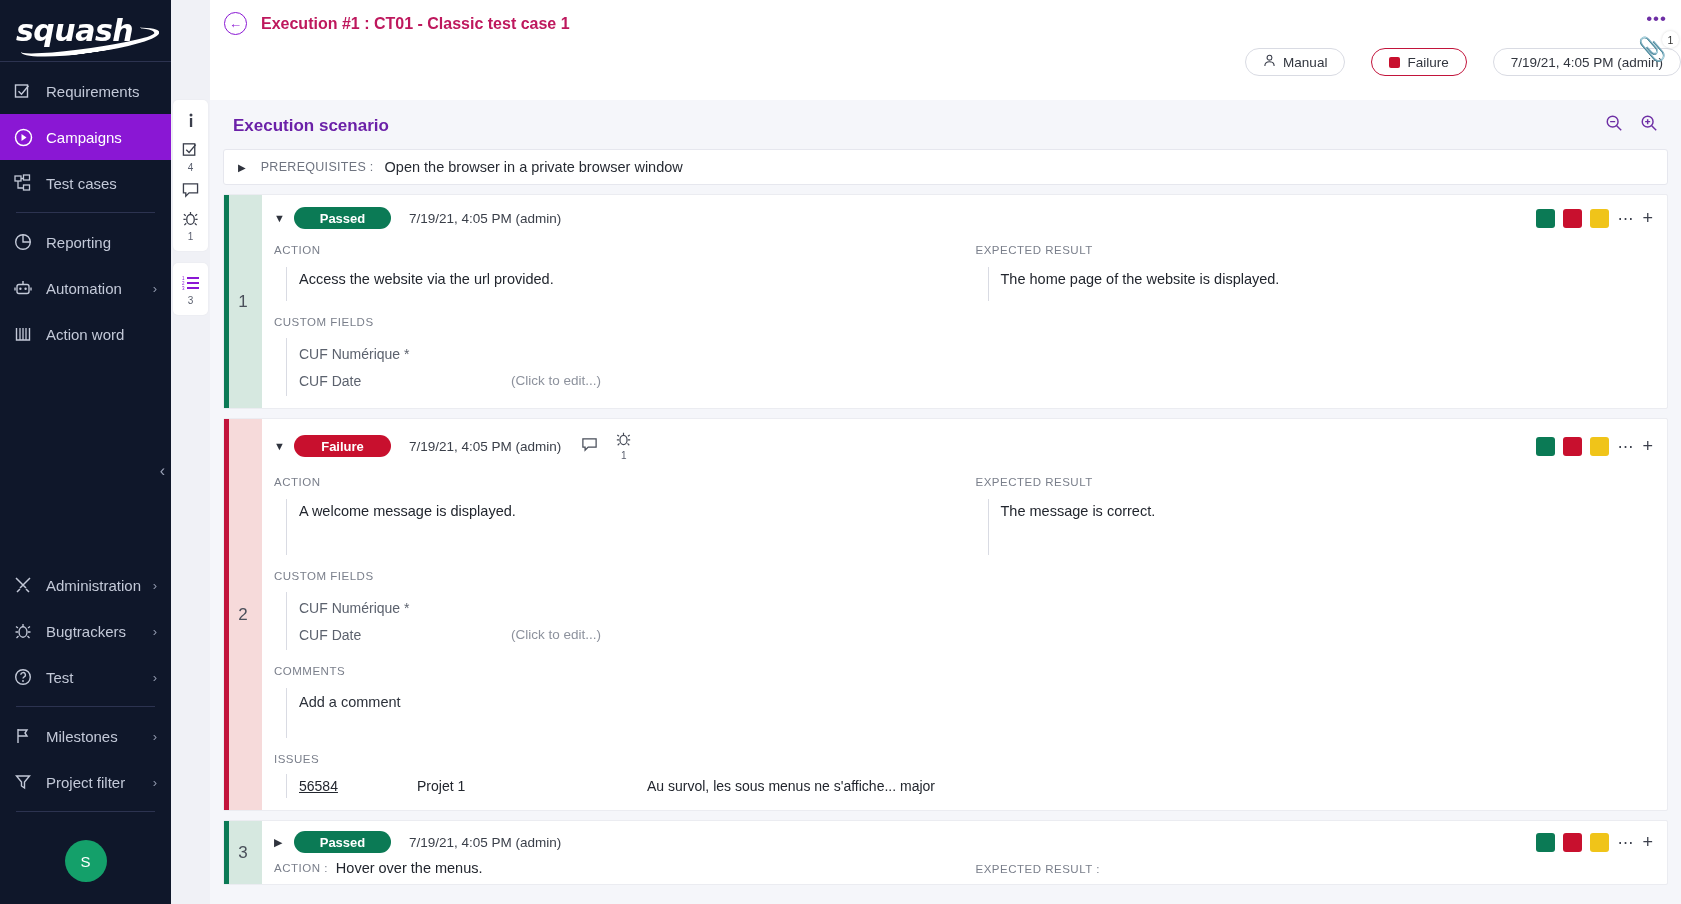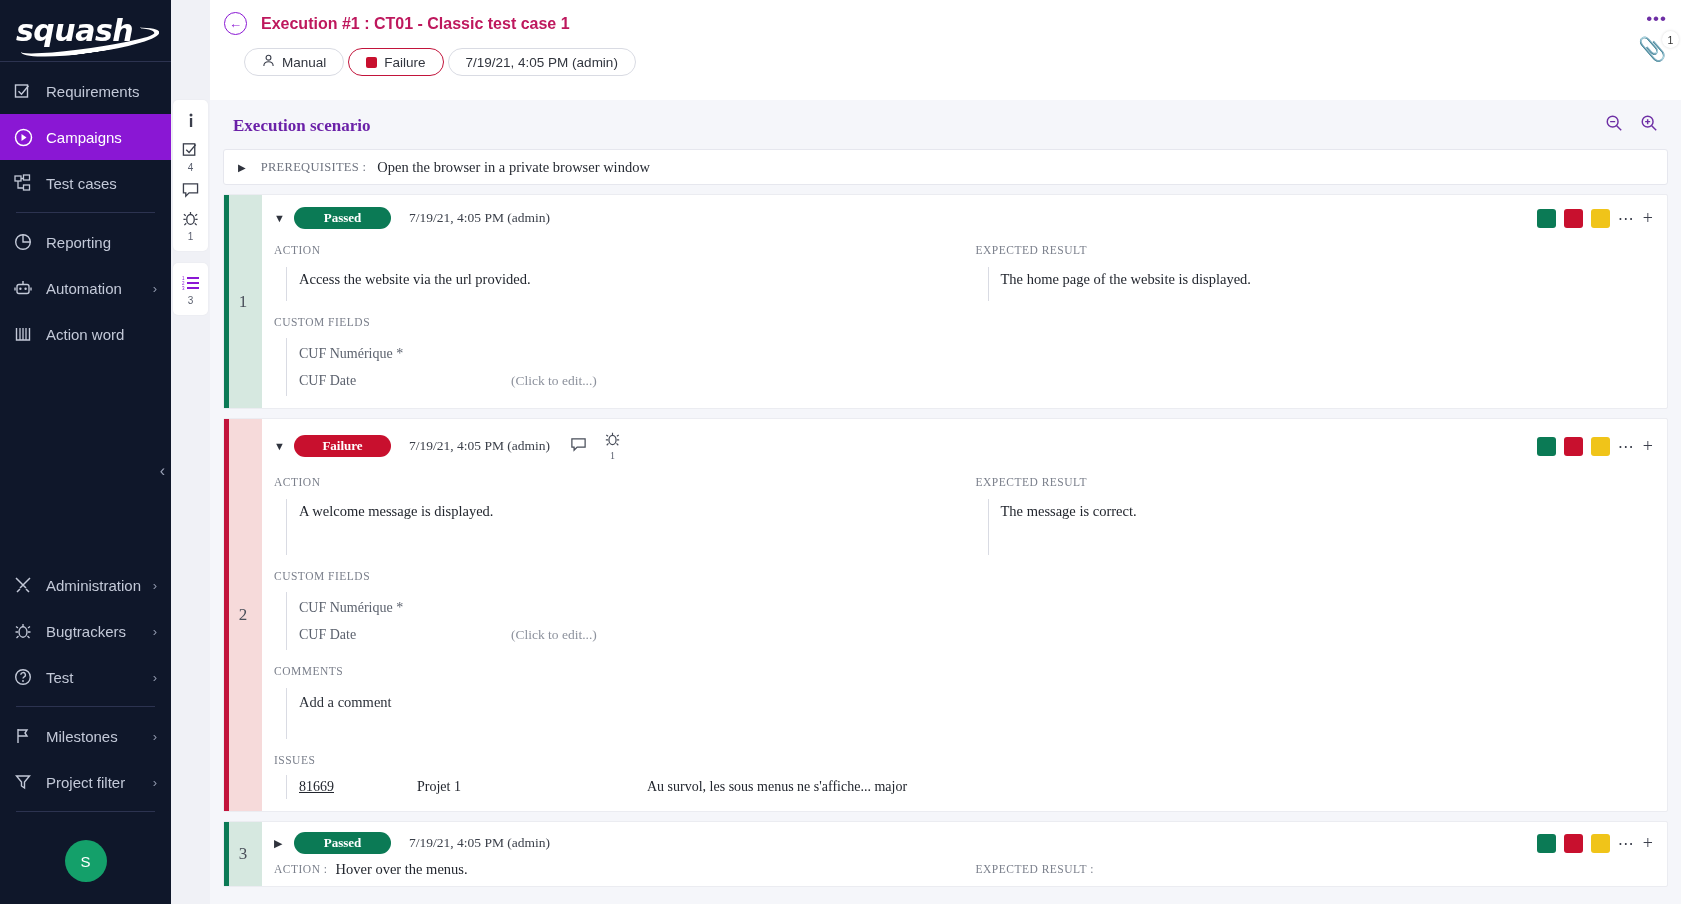--- a/index.html
+++ b/index.html
@@ -91,21 +91,21 @@
   .main { flex: 1; display: flex; flex-direction: column; background: #ffffff; min-width: 0; }
   .topbar { height: 100px; background: #fff; position: relative; flex: 0 0 100px; }
   .title-row { display: flex; align-items: center; padding: 12px 0 0 14px; }
   .back-circle {
     width: 23px; height: 23px; border-radius: 50%;
     border: 1.6px solid #8a17d4; color: #8a17d4;
     display: flex; align-items: center; justify-content: center;
     font-size: 13px; cursor: pointer; margin-right: 14px;
   }
   .page-title { font-size: 16px; color: #be185d; font-weight: bold; }
-  .chips { display: flex; align-items: center; gap: 4px; padding: 13px 0 0 34px; }
+  .chips { display: flex; align-items: center; gap: 26px; padding: 13px 0 0 72px; justify-content: flex-end; }
   .chip {
     height: 28px; border-radius: 14px; background: #fff;
     border: 1px solid #d9dbe3;
     display: flex; align-items: center; gap: 7px;
     padding: 0 17px; font-size: 13.5px; color: #32363f;
     cursor: pointer; white-space: nowrap;
   }
   .chip.fail { border-color: #c2143b; }
   .sq { width: 11px; height: 11px; border-radius: 2px; }
   .topbar-actions { position: absolute; right: 14px; top: 12px; text-align: right; }
@@ -113,21 +113,21 @@
   .clip-wrap { position: relative; display: inline-block; margin-top: 10px; }
   .clip { color: #8a17d4; font-size: 23px; cursor: pointer; }
   .clip-badge {
     position: absolute; right: -12px; top: -5px;
     background: #fff; border-radius: 50%;
     width: 17px; height: 17px; font-size: 10.5px; color: #333;
     display: flex; align-items: center; justify-content: center;
     box-shadow: 0 0 3px rgba(0,0,0,.15);
   }
 
-  .content { flex: 1; background: #f5f6fa; padding: 0 13px 0 13px; overflow: hidden; position: relative; font-family: Liberation Serif, serif; }
+  .content { flex: 1; background: #f5f6fa; padding: 0 13px 0 13px; overflow: hidden; position: relative; }
   .section-head { display: flex; align-items: center; justify-content: space-between; padding: 14px 2px 12px 10px; }
   .section-title { font-size: 17px; color: #6b21a8; font-weight: bold; }
   .zoom-btns { display: flex; gap: 17px; color: #6e2fa5; font-size: 17px; padding-right: 8px; }
   .zoom-btns span { cursor: pointer; }
 
   .prereq {
     background: #fff; border: 1px solid #e6e7ee; border-radius: 3px;
     height: 36px; display: flex; align-items: center; padding-left: 14px;
     font-size: 13px; margin-bottom: 9px;
   }
@@ -523,21 +523,21 @@
                 </div>
                 <div class="cf-row">
                   <span class="cf-name">CUF Date</span>
                   <span class="cf-val">(Click to edit...)</span>
                 </div>
               </div>
               <div class="fld-label">COMMENTS</div>
               <div class="comment-box">Add a comment</div>
               <div class="fld-label">ISSUES</div>
               <div class="issues-box">
-                <span class="issue-id">81669</span>
+                <span class="issue-id">56584</span>
                 <span class="issue-proj">Projet 1</span>
                 <span class="issue-sum">Au survol, les sous menus ne s'affiche... major</span>
               </div>
             </div>
             <div class="col right">
               <div class="fld-label">EXPECTED RESULT</div>
               <div class="boxed tall">The message is correct.</div>
             </div>
           </div>
         </div>

